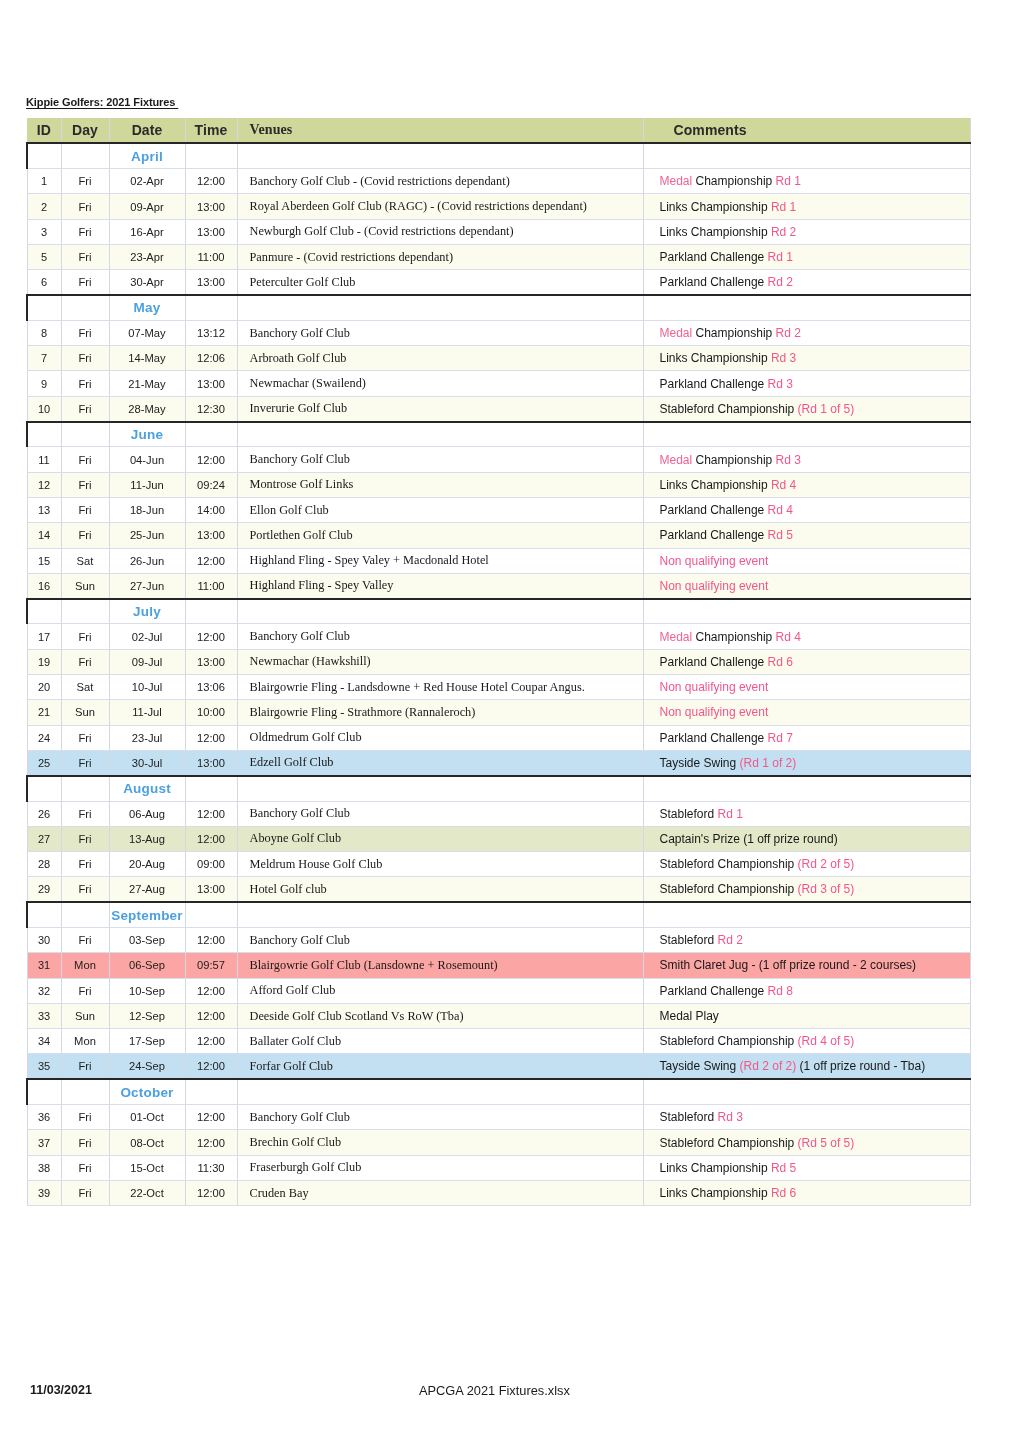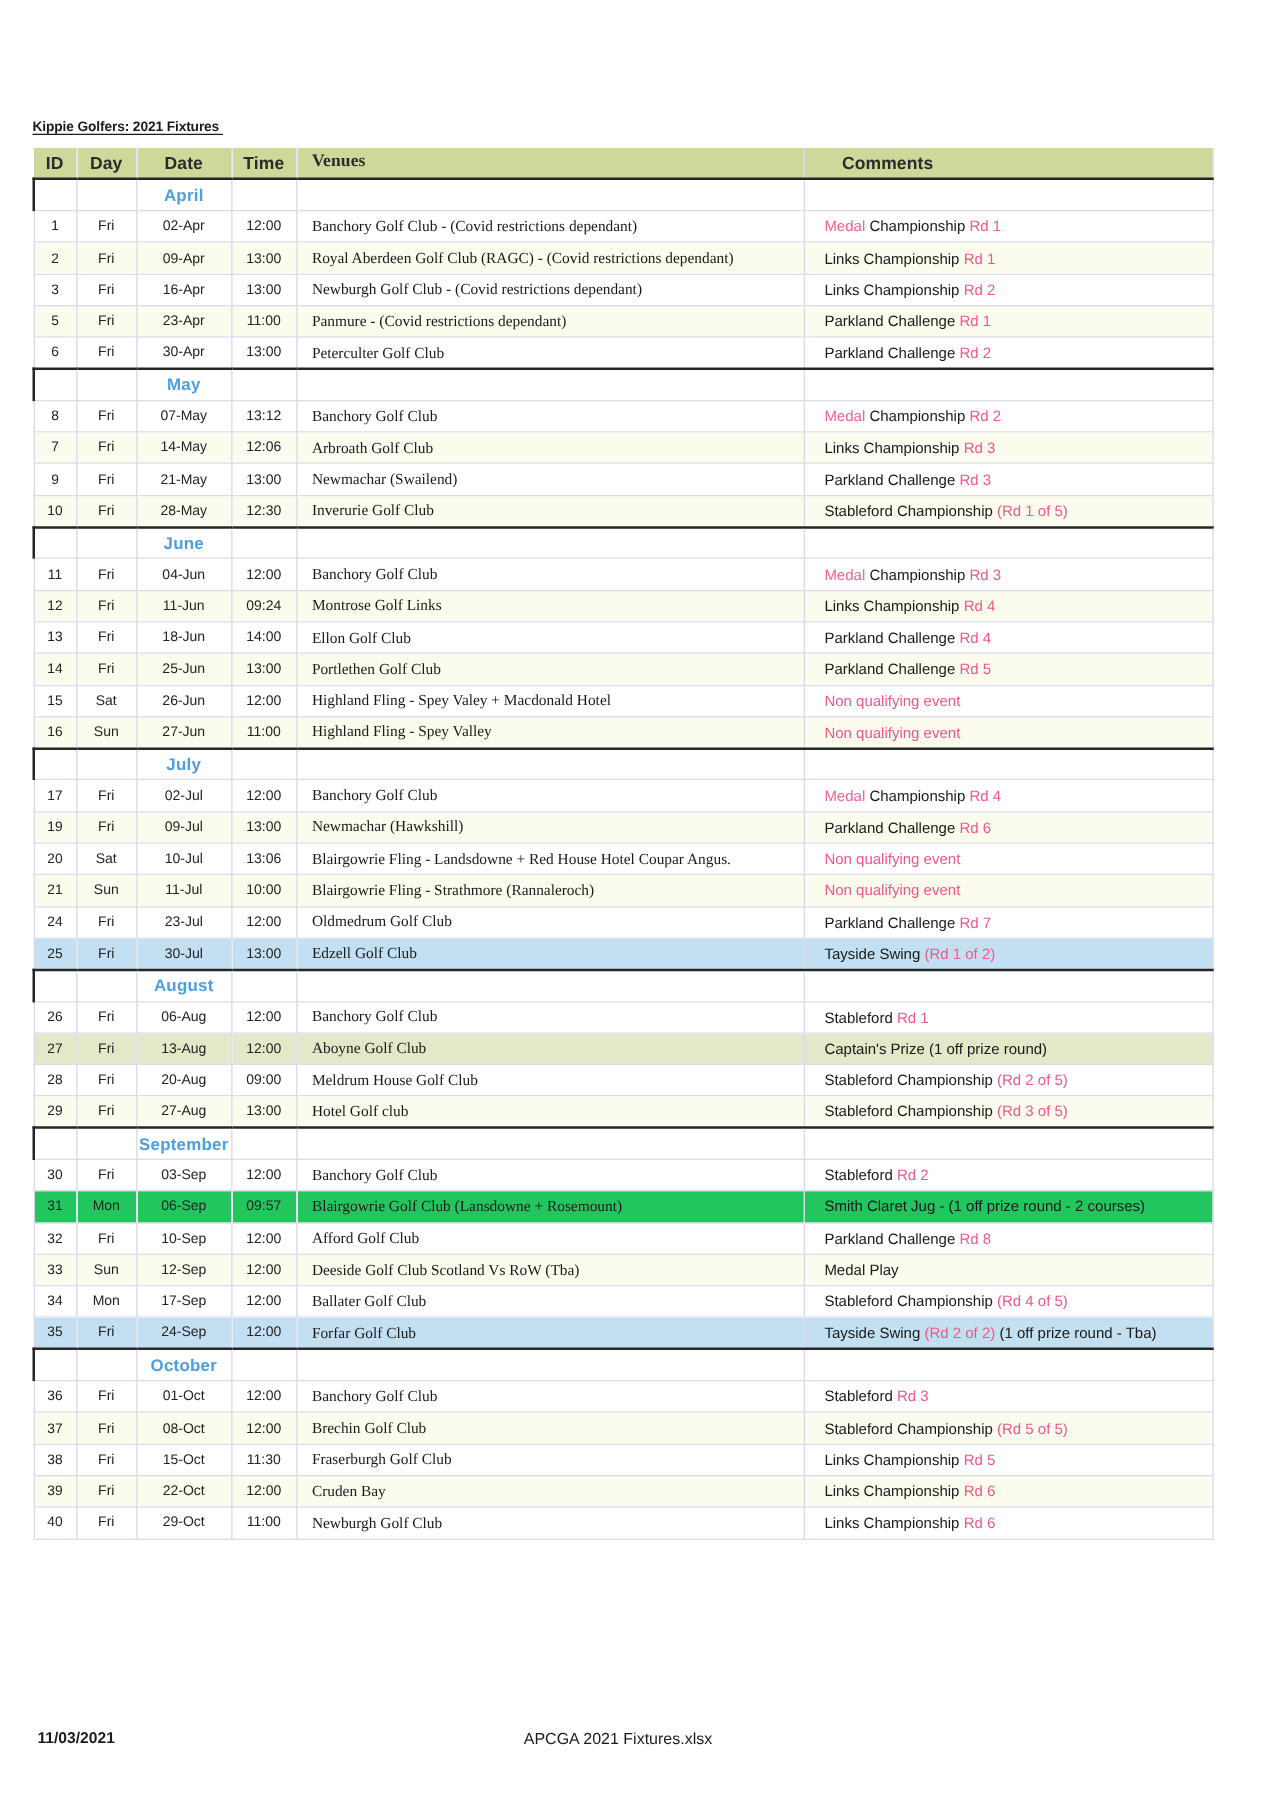--- a/index.html
+++ b/index.html
@@ -101,21 +101,21 @@
     font-size: 13.5px;
     font-weight: bold;
     letter-spacing: 0.2px;
   }
 
   
   tr.data-row td { background: #ffffff; }
   tr.data-row.stripe td { background: #fbfbee; }
   tr.data-row.hl-blue  td { background: #c2e0f2; }
   tr.data-row.hl-green td { background: #e3e8c8; }
-  tr.data-row.hl-peach td { background: #22c55e; }
+  tr.data-row.hl-peach td { background: #fca5a5; }
 
   tr.data-row td.c-id   { font-size: 11px; color: #222; }
   tr.data-row td.c-day,
   tr.data-row td.c-date,
   tr.data-row td.c-time { font-size: 11.2px; color: #222; }
   tr.data-row td.c-venue { font-size: 12.3px; color: #191919; }
   tr.data-row td.c-comm  { font-size: 12.0px; color: #191919; }
 
   
   tr.data-row td:last-child { border-right: none; }
@@ -496,28 +496,20 @@
           <td class="c-comm"><span class="dark">Links Championship </span><span class="pink2">Rd 5</span></td>
         </tr>
         <tr class="data-row stripe">
           <td class="c-id">39</td>
           <td class="c-day">Fri</td>
           <td class="c-date">22-Oct</td>
           <td class="c-time">12:00</td>
           <td class="c-venue">Cruden Bay</td>
           <td class="c-comm"><span class="dark">Links Championship </span><span class="pink2">Rd 6</span></td>
         </tr>
-        <tr class="data-row last-row">
-          <td class="c-id">40</td>
-          <td class="c-day">Fri</td>
-          <td class="c-date">29-Oct</td>
-          <td class="c-time">11:00</td>
-          <td class="c-venue">Newburgh Golf Club</td>
-          <td class="c-comm"><span class="dark">Links Championship </span><span class="pink2">Rd 6</span></td>
-        </tr>
       </tbody>
   </table>
 
   <div id="footer-date">11/03/2021</div>
 
   <div id="footer-file">APCGA 2021 Fixtures.xlsx</div>
 
 </div>
 
 </body></html>

